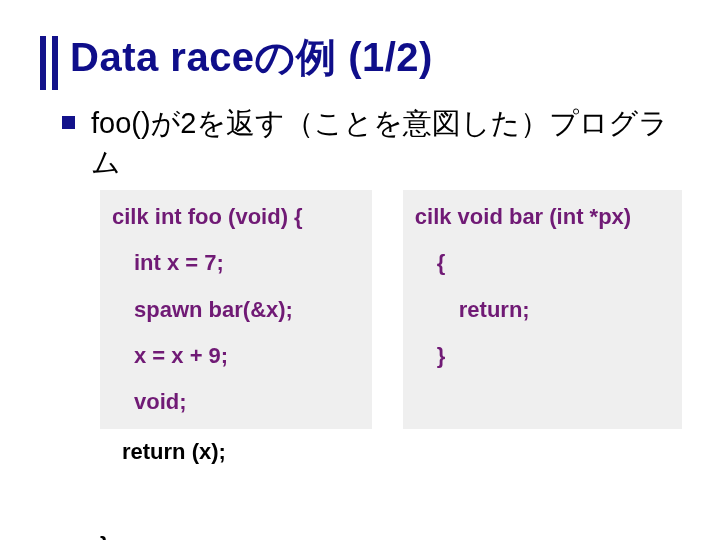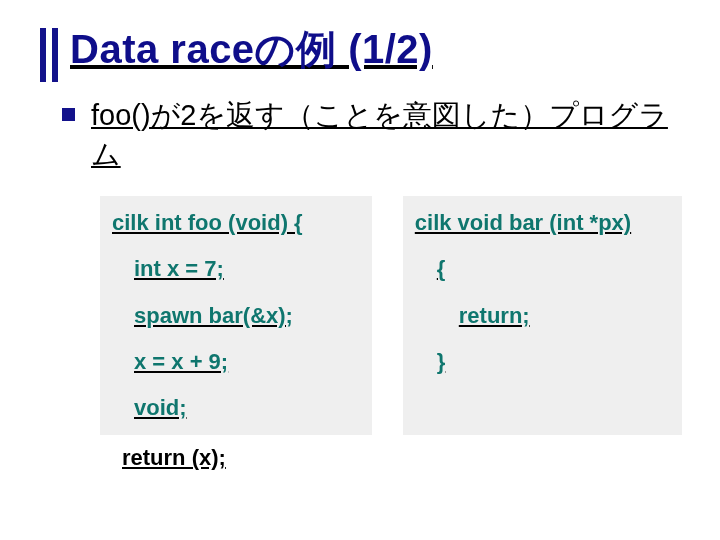--- a/index.html
+++ b/index.html
@@ -10,22 +10,21 @@
     background: #ffffff;
     font-family: "Tahoma", "Verdana", "Meiryo", "MS PGothic", sans-serif;
     color: #000;
     overflow: hidden;
   }
   .slide {
     position: relative;
     width: 720px;
     height: 476px;
     box-sizing: border-box;
-    padding: 26px 38px 20px 58px;
-    text-decoration: underline;
+    padding: 34px 38px 20px 58px;
   }
   .title-wrap {
     position: relative;
     margin-bottom: 24px;
     margin-left: 12px;
   }
   .accent-bar {
     position: absolute;
     top: 0;
     bottom: 0;
@@ -40,21 +39,21 @@
     font-size: 40px;
     font-weight: bold;
     color: #0f0e8a;
     line-height: 1.15;
     letter-spacing: 0.5px;
   }
   .bullet-row {
     display: flex;
     align-items: flex-start;
     margin-left: 4px;
-    margin-bottom: 22px;
+    margin-bottom: 8px;
   }
   .bullet-sq {
     width: 13px;
     height: 13px;
     background: #13128b;
     margin-top: 12px;
     margin-right: 16px;
     flex: 0 0 auto;
   }
   .bullet-text {
@@ -67,21 +66,21 @@
     gap: 22px;
     margin-left: 42px;
   }
   .code-col {
     background: #efefef;
     padding: 4px 12px 4px 12px;
     font-family: "Tahoma", "Verdana", sans-serif;
     font-size: 22px;
     font-weight: bold;
     line-height: 2.1;
-    color: #0f766e;
+    color: #701a75;
     box-sizing: border-box;
   }
   .col-left  { width: 292px; }
   .col-right { width: 300px; margin-left: 9px; }
   .ind1 { padding-left: 22px; display: block; }
   .ind2 { padding-left: 44px; display: block; }
   .tail {
     margin-left: 42px;
     font-family: "Tahoma", "Verdana", sans-serif;
     font-size: 22px;

